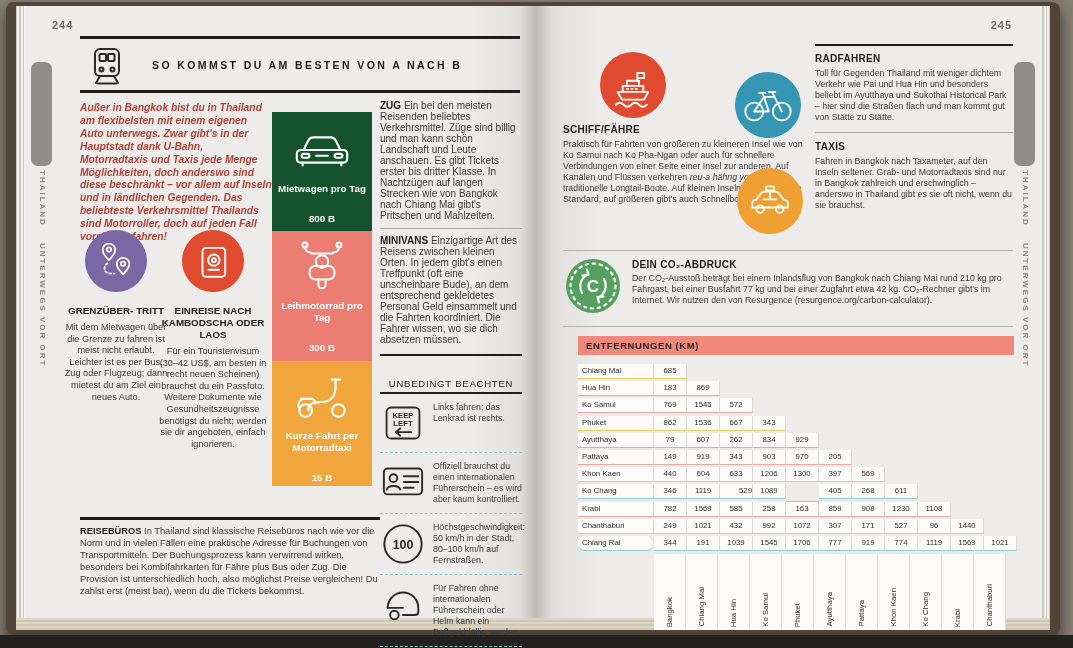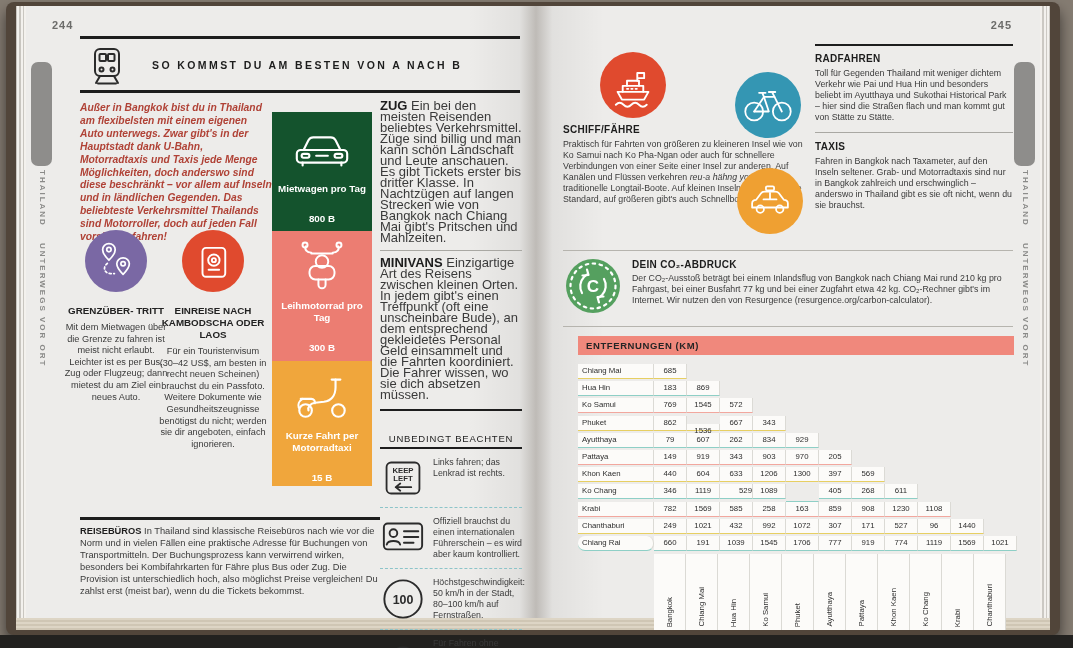--- a/index.html
+++ b/index.html
@@ -50,21 +50,21 @@
   .mini-body{margin-top:5px;font-size:9.2px;line-height:11.6px;}
   .price-stack{position:absolute;left:272px;top:112px;width:100px;}
   .price-card{width:100px;color:#fff;text-align:center;display:flex;flex-direction:column;align-items:center;}
   .price-card .p-icon{margin-top:11px;height:52px;display:flex;align-items:center;}
   .p-label{margin-top:8px;font-size:9.8px;font-weight:bold;line-height:12px;padding:0 6px;}
   .p-price{margin-top:18px;font-size:9.8px;font-weight:bold;}
   .card-1{height:119px;} .card-2{height:130px;} .card-3{height:125px;}
   .card-2 .p-icon,.card-3 .p-icon{margin-top:9px;}
 
   .right-col{position:absolute;left:380px;top:100px;width:142px;color:#3a3a3a;}
-  .para{font-size:13px;line-height:11px;}
+  .para{font-size:10px;line-height:11px;}
   .para b{color:#1d1d1d;}
   .hr-gray{border:none;border-top:1px solid #a9a8a3;margin:7px 0 6px;}
   .hr-black{height:2px;background:#1d1d1d;border:none;margin:9px 0 0;}
   .beachten-title{text-align:center;font-size:9.5px;font-weight:normal;letter-spacing:.8px;color:#1d1d1d;padding:22px 0 3px;}
   .beachten-item{display:flex;gap:7px;padding:8px 0;border-bottom:1.5px dashed #8cc4c9;}
   .beachten-item:last-child{border-bottom:none;}
   .bi-icon{width:46px;flex:none;display:flex;justify-content:center;align-items:flex-start;}
   .bi-text{font-size:8.8px;line-height:11px;}
 
   .reise-block{position:absolute;left:80px;top:517px;width:300px;color:#3a3a3a;}
@@ -380,21 +380,21 @@
         </div>
         <div class="dist-row">
           <div class="dist-label" style="border-bottom-color: rgb(242, 167, 158);">Ko Samui</div>
           <div class="dist-cell" style="border-bottom-color: rgb(242, 167, 158);">769</div>
           <div class="dist-cell" style="border-bottom-color: rgb(242, 167, 158);">1545</div>
           <div class="dist-cell" style="border-bottom-color: rgb(242, 167, 158);">572</div>
         </div>
         <div class="dist-row">
           <div class="dist-label" style="border-bottom-color: rgb(231, 207, 98);">Phuket</div>
           <div class="dist-cell" style="border-bottom-color: rgb(231, 207, 98);">862</div>
-          <div class="dist-cell" style="border-bottom-color: rgb(231, 207, 98); margin-top: 8px;">1536</div>
+          <div class="dist-cell" style="border-bottom-color: rgb(231, 207, 98);">1536</div>
           <div class="dist-cell" style="border-bottom-color: rgb(231, 207, 98);">667</div>
           <div class="dist-cell" style="border-bottom-color: rgb(231, 207, 98);">343</div>
         </div>
         <div class="dist-row">
           <div class="dist-label" style="border-bottom-color: rgb(142, 207, 198);">Ayutthaya</div>
           <div class="dist-cell" style="border-bottom-color: rgb(142, 207, 198);">79</div>
           <div class="dist-cell" style="border-bottom-color: rgb(142, 207, 198);">607</div>
           <div class="dist-cell" style="border-bottom-color: rgb(142, 207, 198);">262</div>
           <div class="dist-cell" style="border-bottom-color: rgb(142, 207, 198);">834</div>
           <div class="dist-cell" style="border-bottom-color: rgb(142, 207, 198);">929</div>
@@ -449,21 +449,21 @@
           <div class="dist-cell" style="border-bottom-color: rgb(231, 207, 98);">992</div>
           <div class="dist-cell" style="border-bottom-color: rgb(231, 207, 98);">1072</div>
           <div class="dist-cell" style="border-bottom-color: rgb(231, 207, 98);">307</div>
           <div class="dist-cell" style="border-bottom-color: rgb(231, 207, 98);">171</div>
           <div class="dist-cell" style="border-bottom-color: rgb(231, 207, 98);">527</div>
           <div class="dist-cell" style="border-bottom-color: rgb(231, 207, 98);">96</div>
           <div class="dist-cell" style="border-bottom-color: rgb(231, 207, 98);">1440</div>
         </div>
         <div class="dist-row">
           <div class="dist-label" style="border-bottom-color: rgb(142, 207, 198); border-radius: 7px;">Chiang Rai</div>
-          <div class="dist-cell" style="border-bottom-color: rgb(142, 207, 198);">660</div>
+          <div class="dist-cell" style="border-bottom-color: rgb(142, 207, 198);">344</div>
           <div class="dist-cell" style="border-bottom-color: rgb(142, 207, 198);">191</div>
           <div class="dist-cell" style="border-bottom-color: rgb(142, 207, 198);">1039</div>
           <div class="dist-cell" style="border-bottom-color: rgb(142, 207, 198);">1545</div>
           <div class="dist-cell" style="border-bottom-color: rgb(142, 207, 198);">1706</div>
           <div class="dist-cell" style="border-bottom-color: rgb(142, 207, 198);">777</div>
           <div class="dist-cell" style="border-bottom-color: rgb(142, 207, 198);">919</div>
           <div class="dist-cell" style="border-bottom-color: rgb(142, 207, 198);">774</div>
           <div class="dist-cell" style="border-bottom-color: rgb(142, 207, 198);">1119</div>
           <div class="dist-cell" style="border-bottom-color: rgb(142, 207, 198);">1569</div>
           <div class="dist-cell" style="border-bottom-color: rgb(142, 207, 198);">1021</div>

